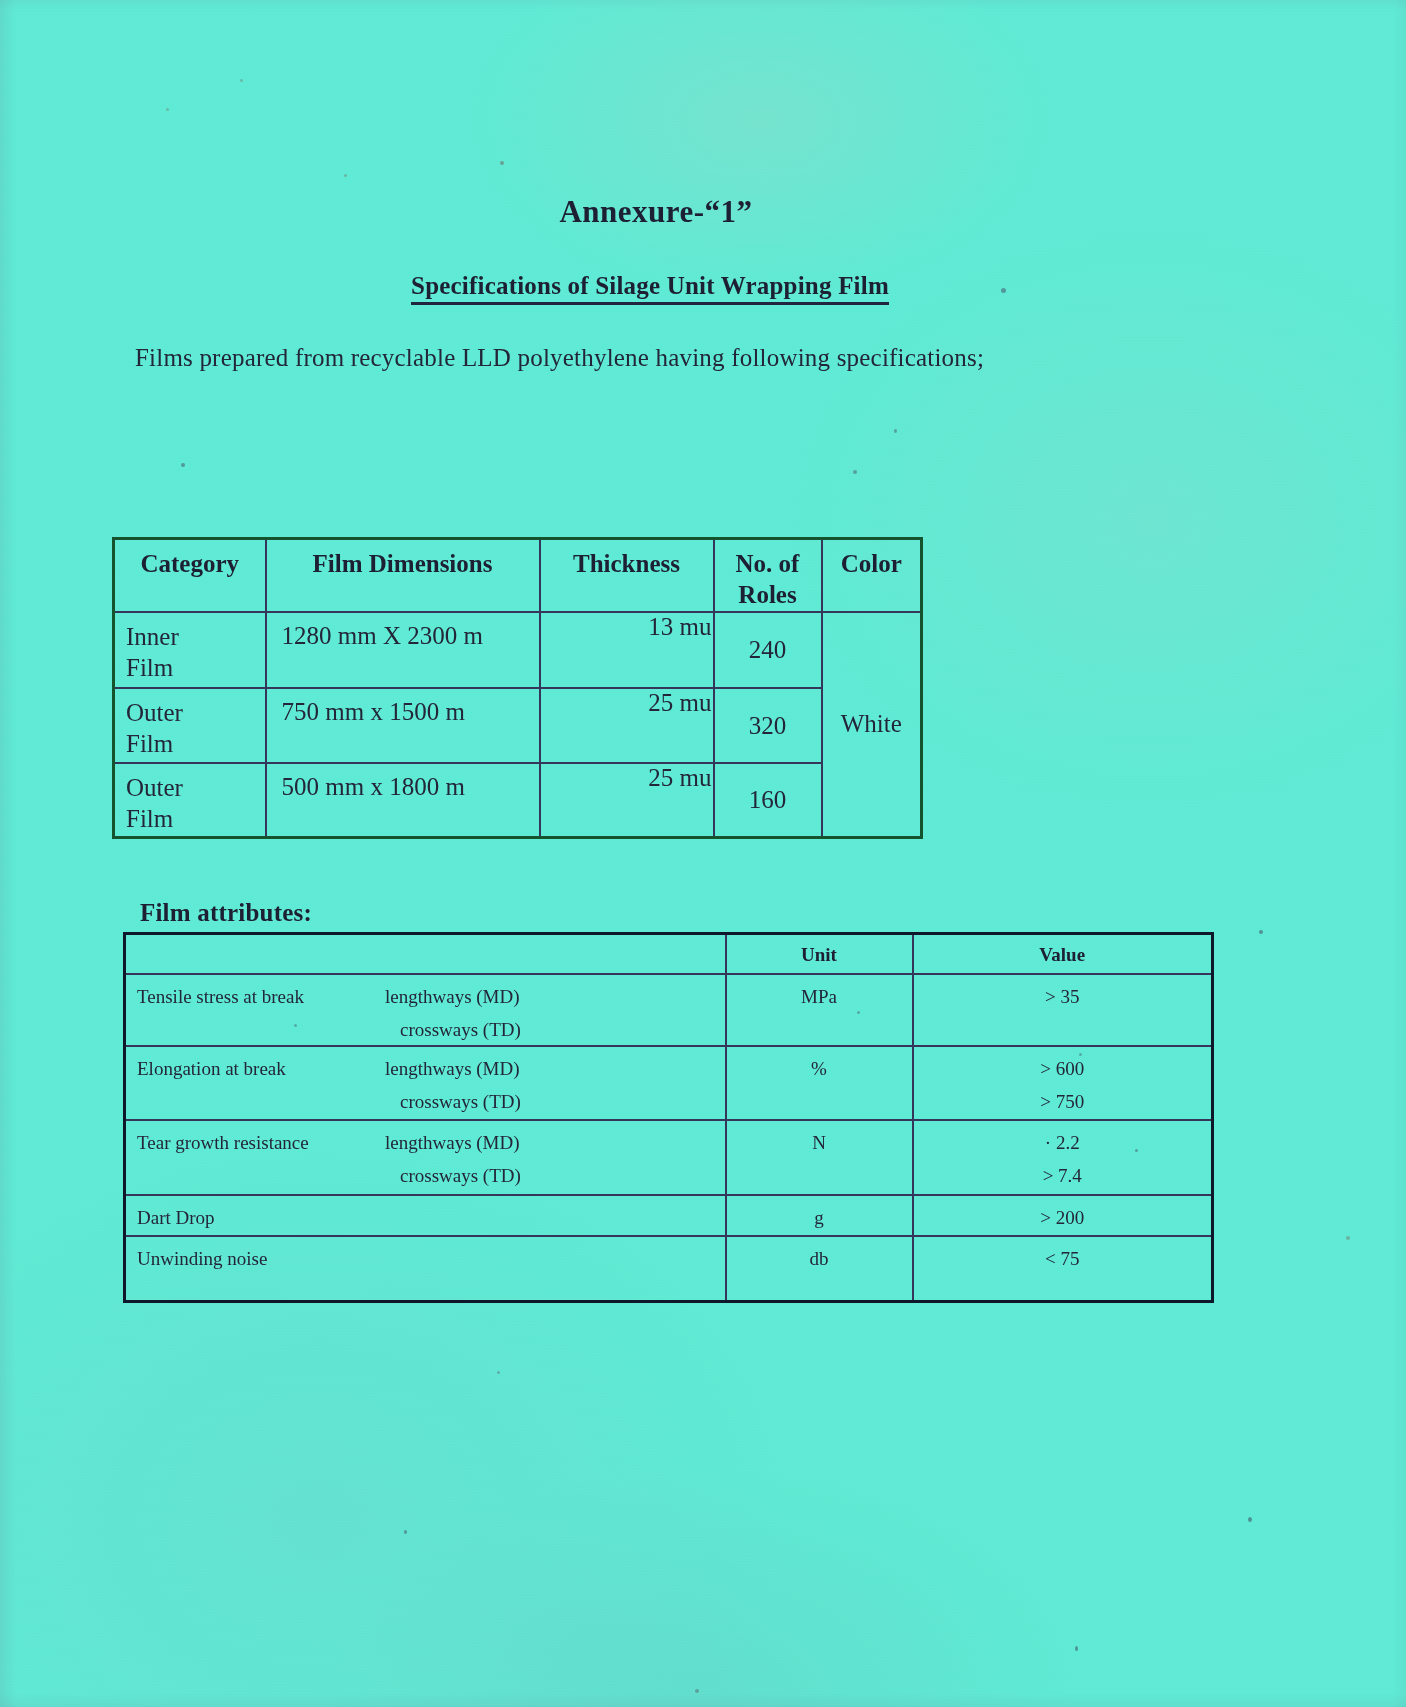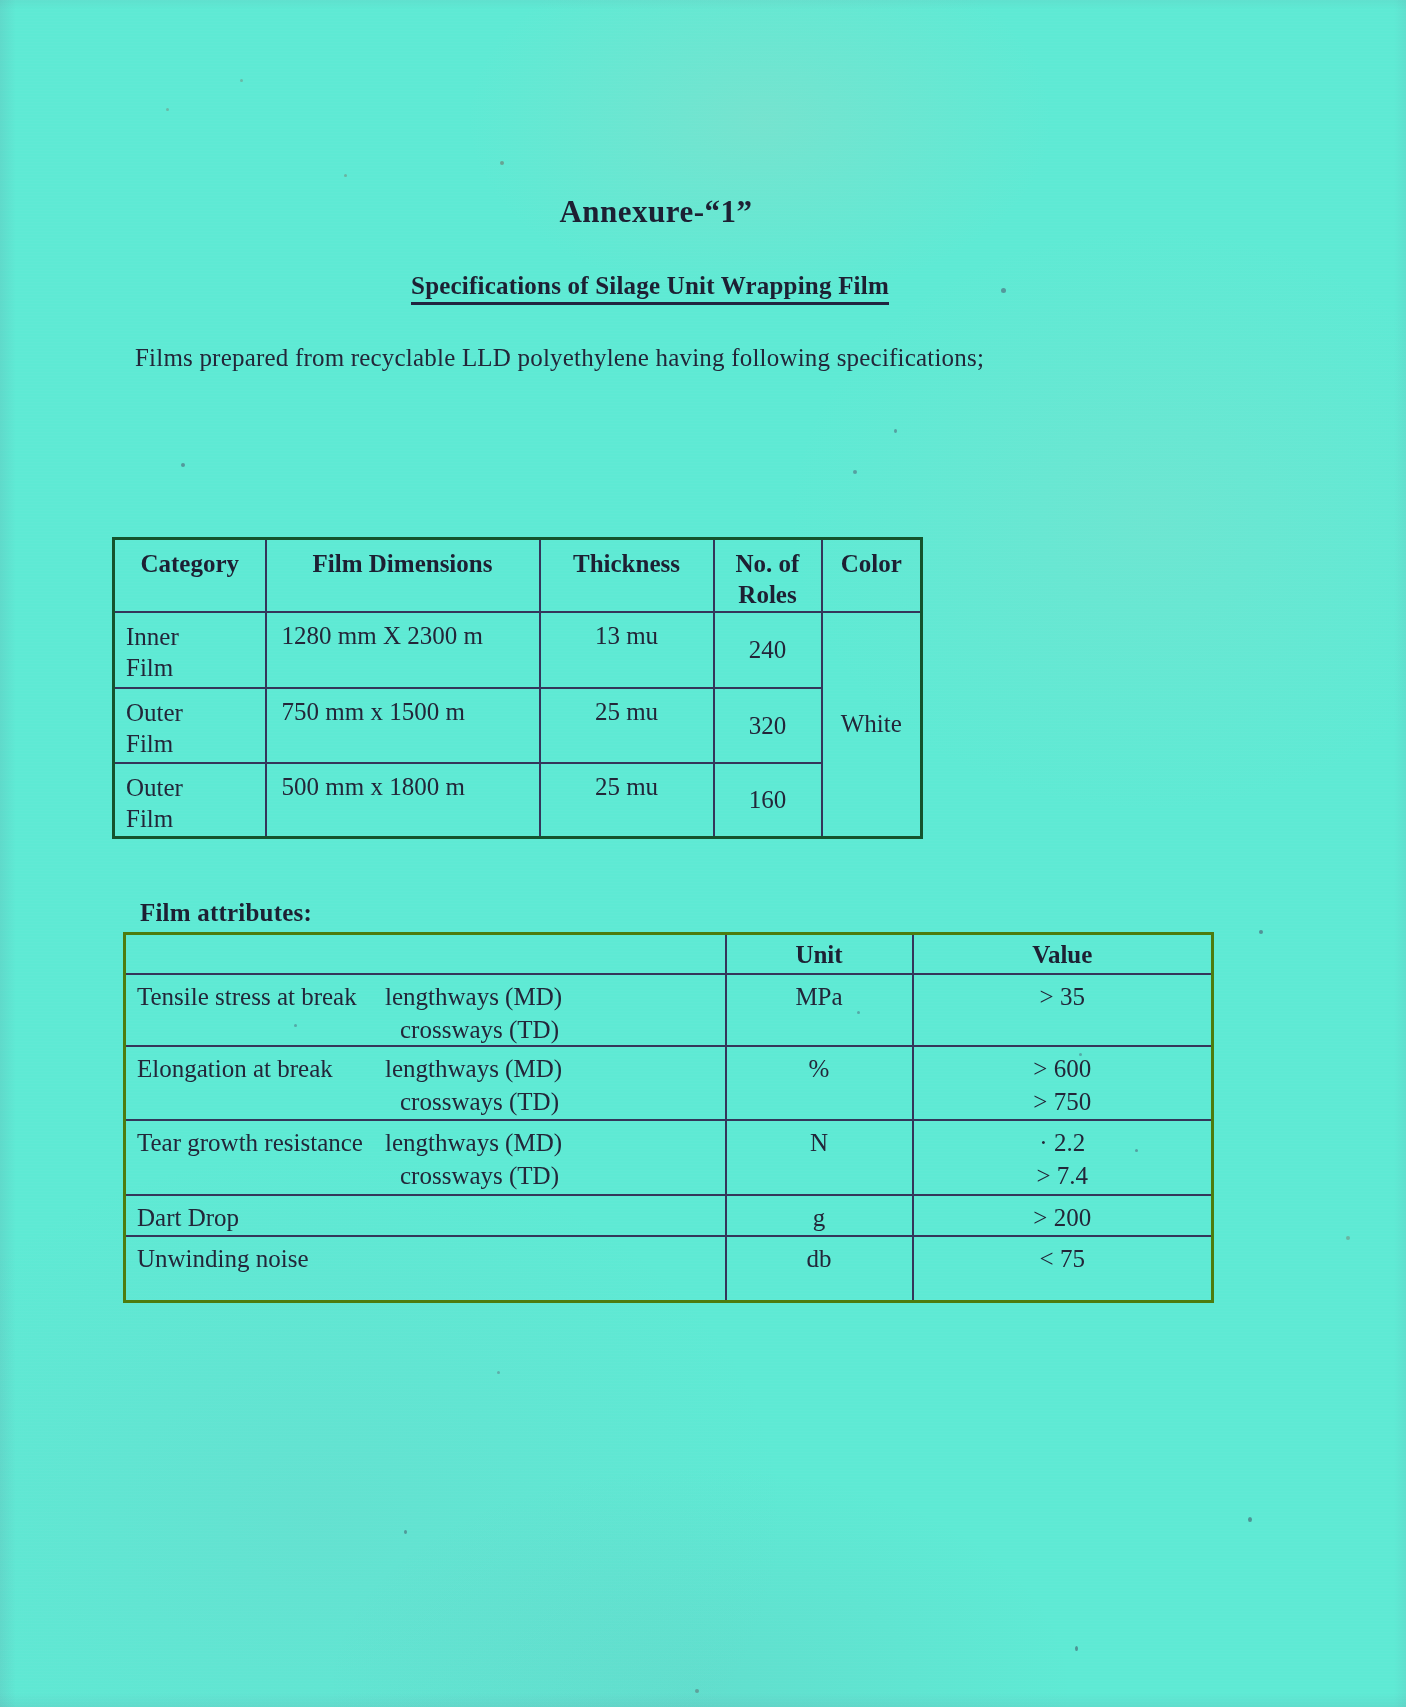--- a/index.html
+++ b/index.html
@@ -37,26 +37,26 @@
   .film-table th,.film-table td{border:2px solid #34365a;overflow:hidden;}
   .film-table th{font-weight:bold;color:#1d2033;vertical-align:top;text-align:center;padding-top:8px;line-height:31px;}
   .hl{display:block;}
   .t1-head{height:70px;}
   .t1-r1{height:76px;}
   .t1-r2{height:75px;}
   .t1-r3{height:74px;}
   .cat{vertical-align:top;padding:8px 4px 0 11px;line-height:31px;}
   .cl{display:block;}
   .dim{vertical-align:top;padding:9px 0 0 15px;}
-  .thk{vertical-align:top;padding-top:9px;text-align:center;}
+  .thk{vertical-align:top;padding-top:0;text-align:right;}
   .rol{text-align:center;vertical-align:middle;}
   .colr{text-align:center;vertical-align:middle;}
 
   .attr-heading{position:absolute;left:140px;top:899px;font-size:25px;font-weight:bold;color:#1d2033;letter-spacing:0.2px;}
-  .attr-table{position:absolute;left:123px;top:932px;font-size:25px;border:3px solid #4d7c0f;}
+  .attr-table{position:absolute;left:123px;top:932px;font-size:19px;border:3px solid #0f172a;}
   .attr-table th,.attr-table td{border:2px solid #34365a;overflow:hidden;}
   .attr-table th{font-weight:bold;color:#1d2033;text-align:center;vertical-align:top;padding-top:5px;line-height:30px;}
   .a-head{height:40px;}
   .a-r1{height:72px;}
   .a-r2{height:72px;}
   .a-r3{height:75px;}
   .a-r4{height:36px;}
   .a-r5{height:40px;}
   .a-r6{height:66px;}
   .attr-cell{position:relative;vertical-align:top;padding:5px 0 0 11px;line-height:33px;}

